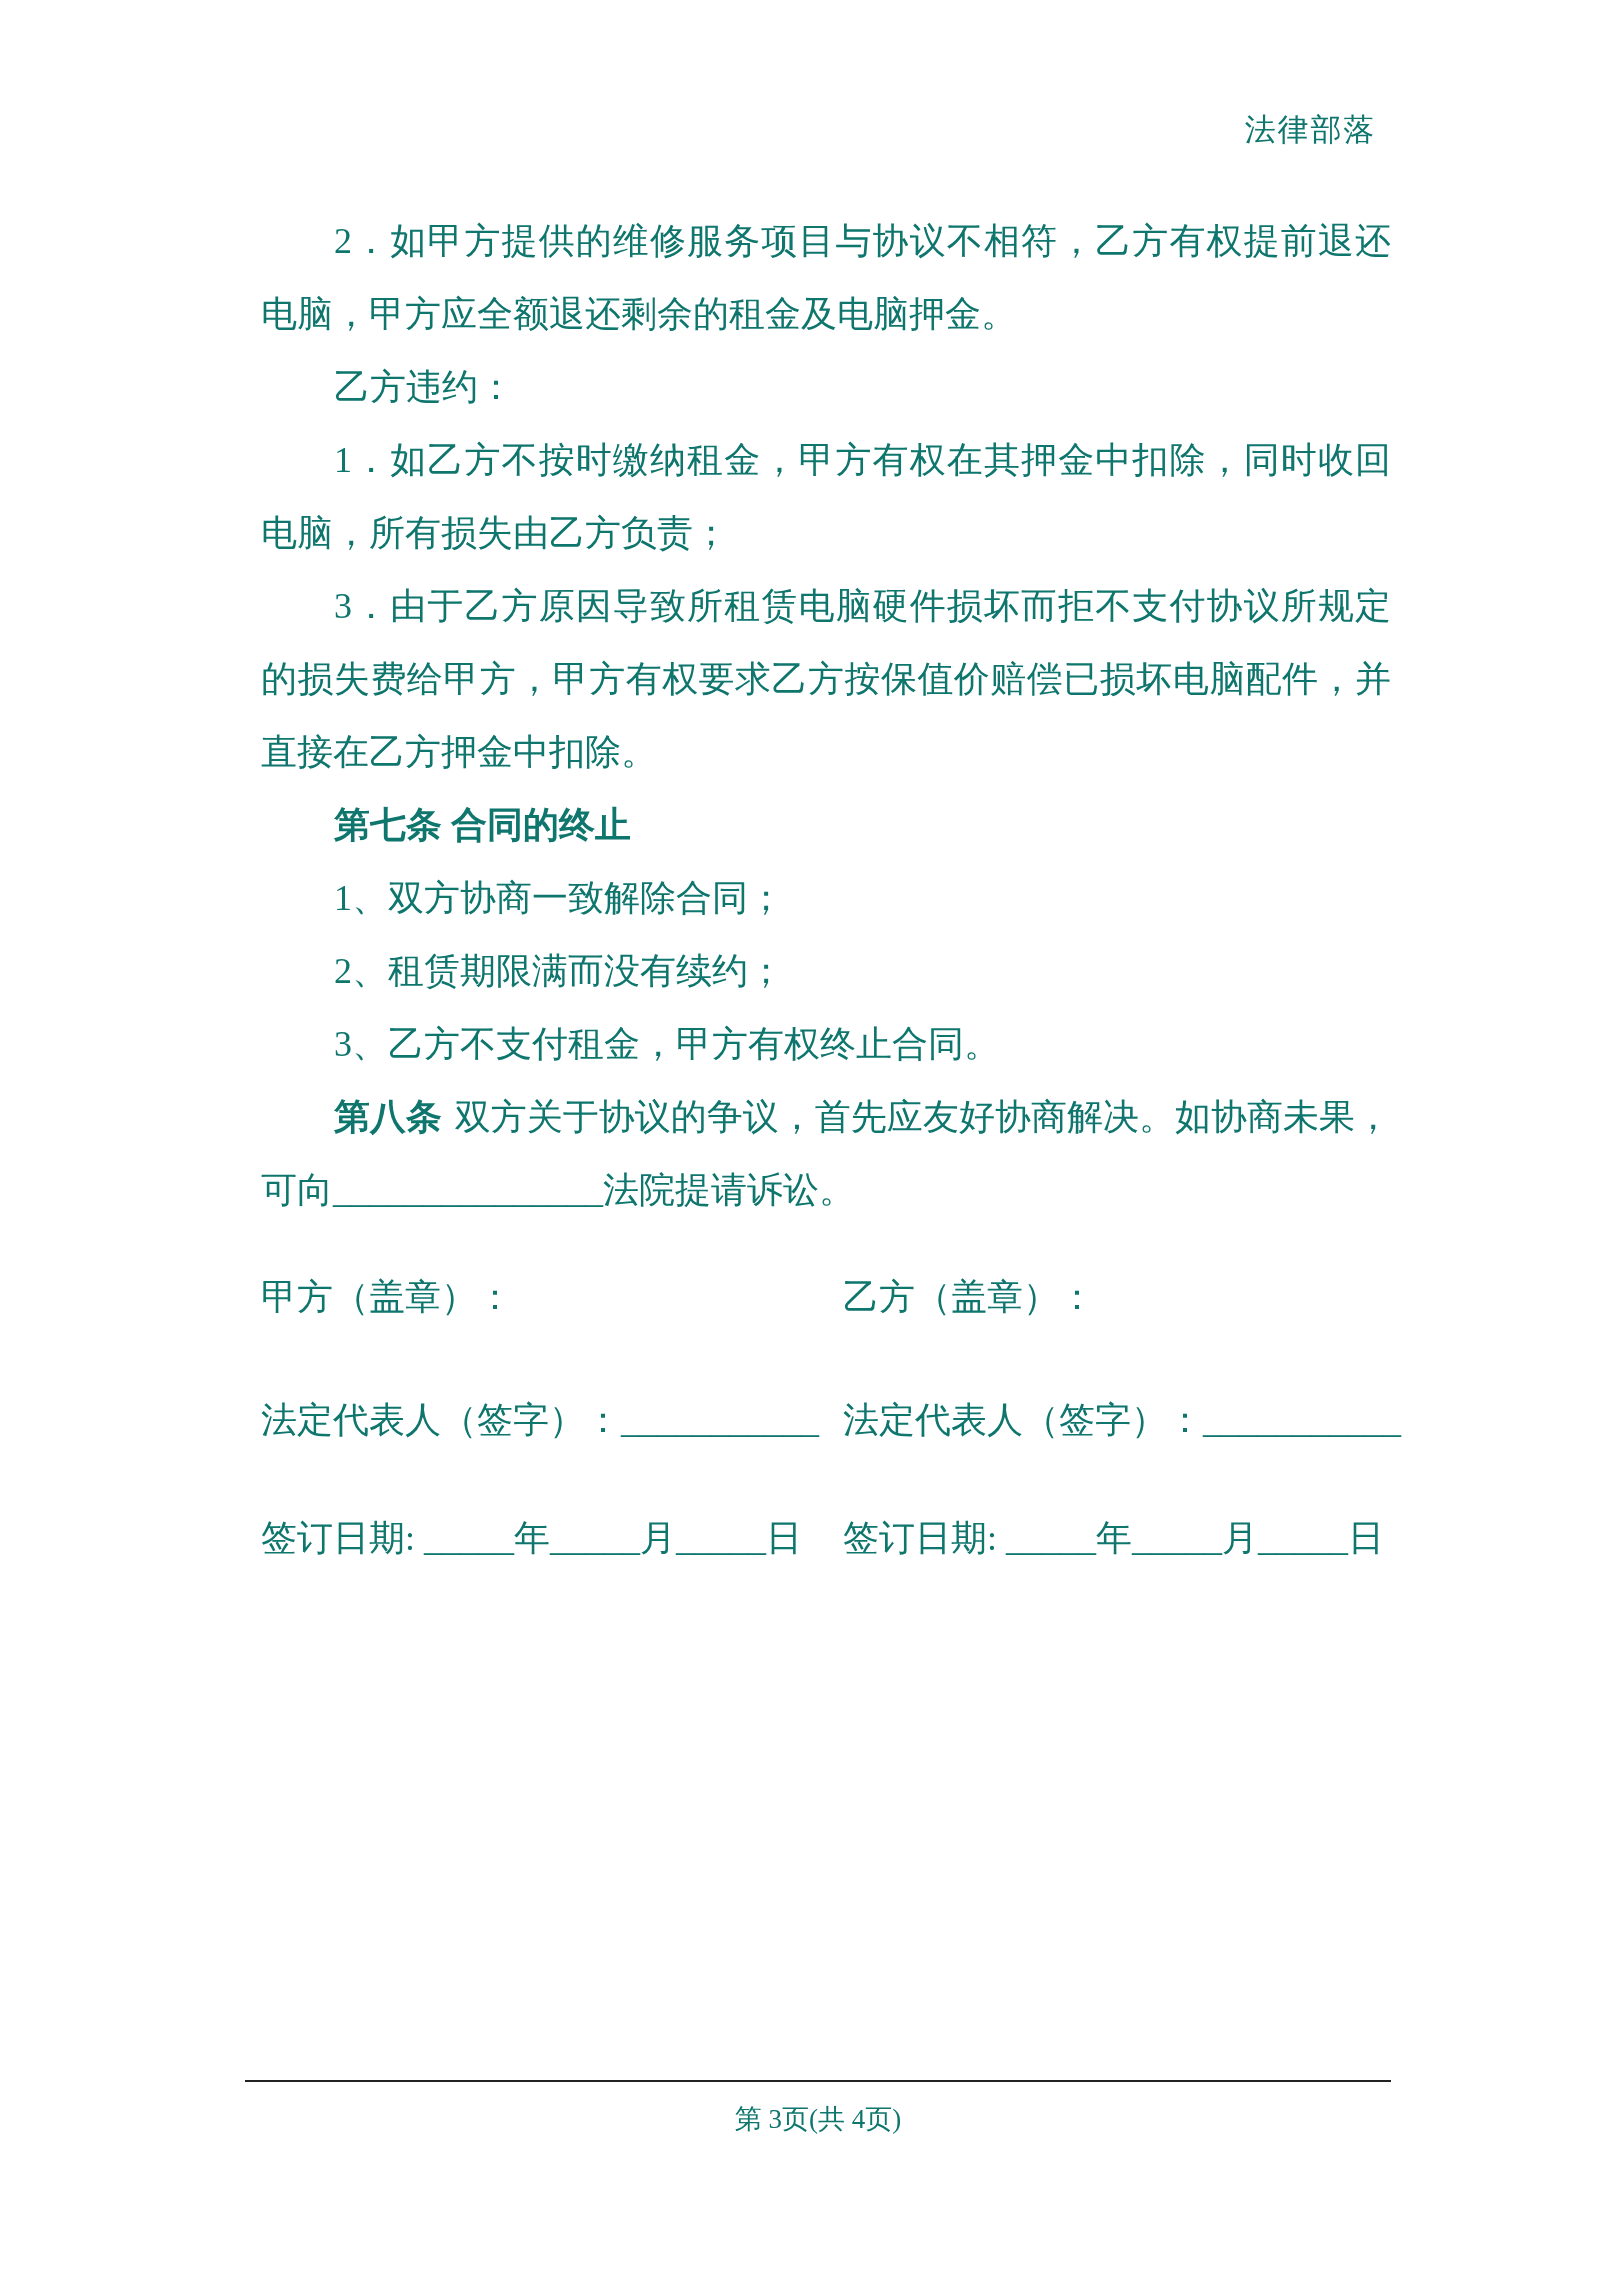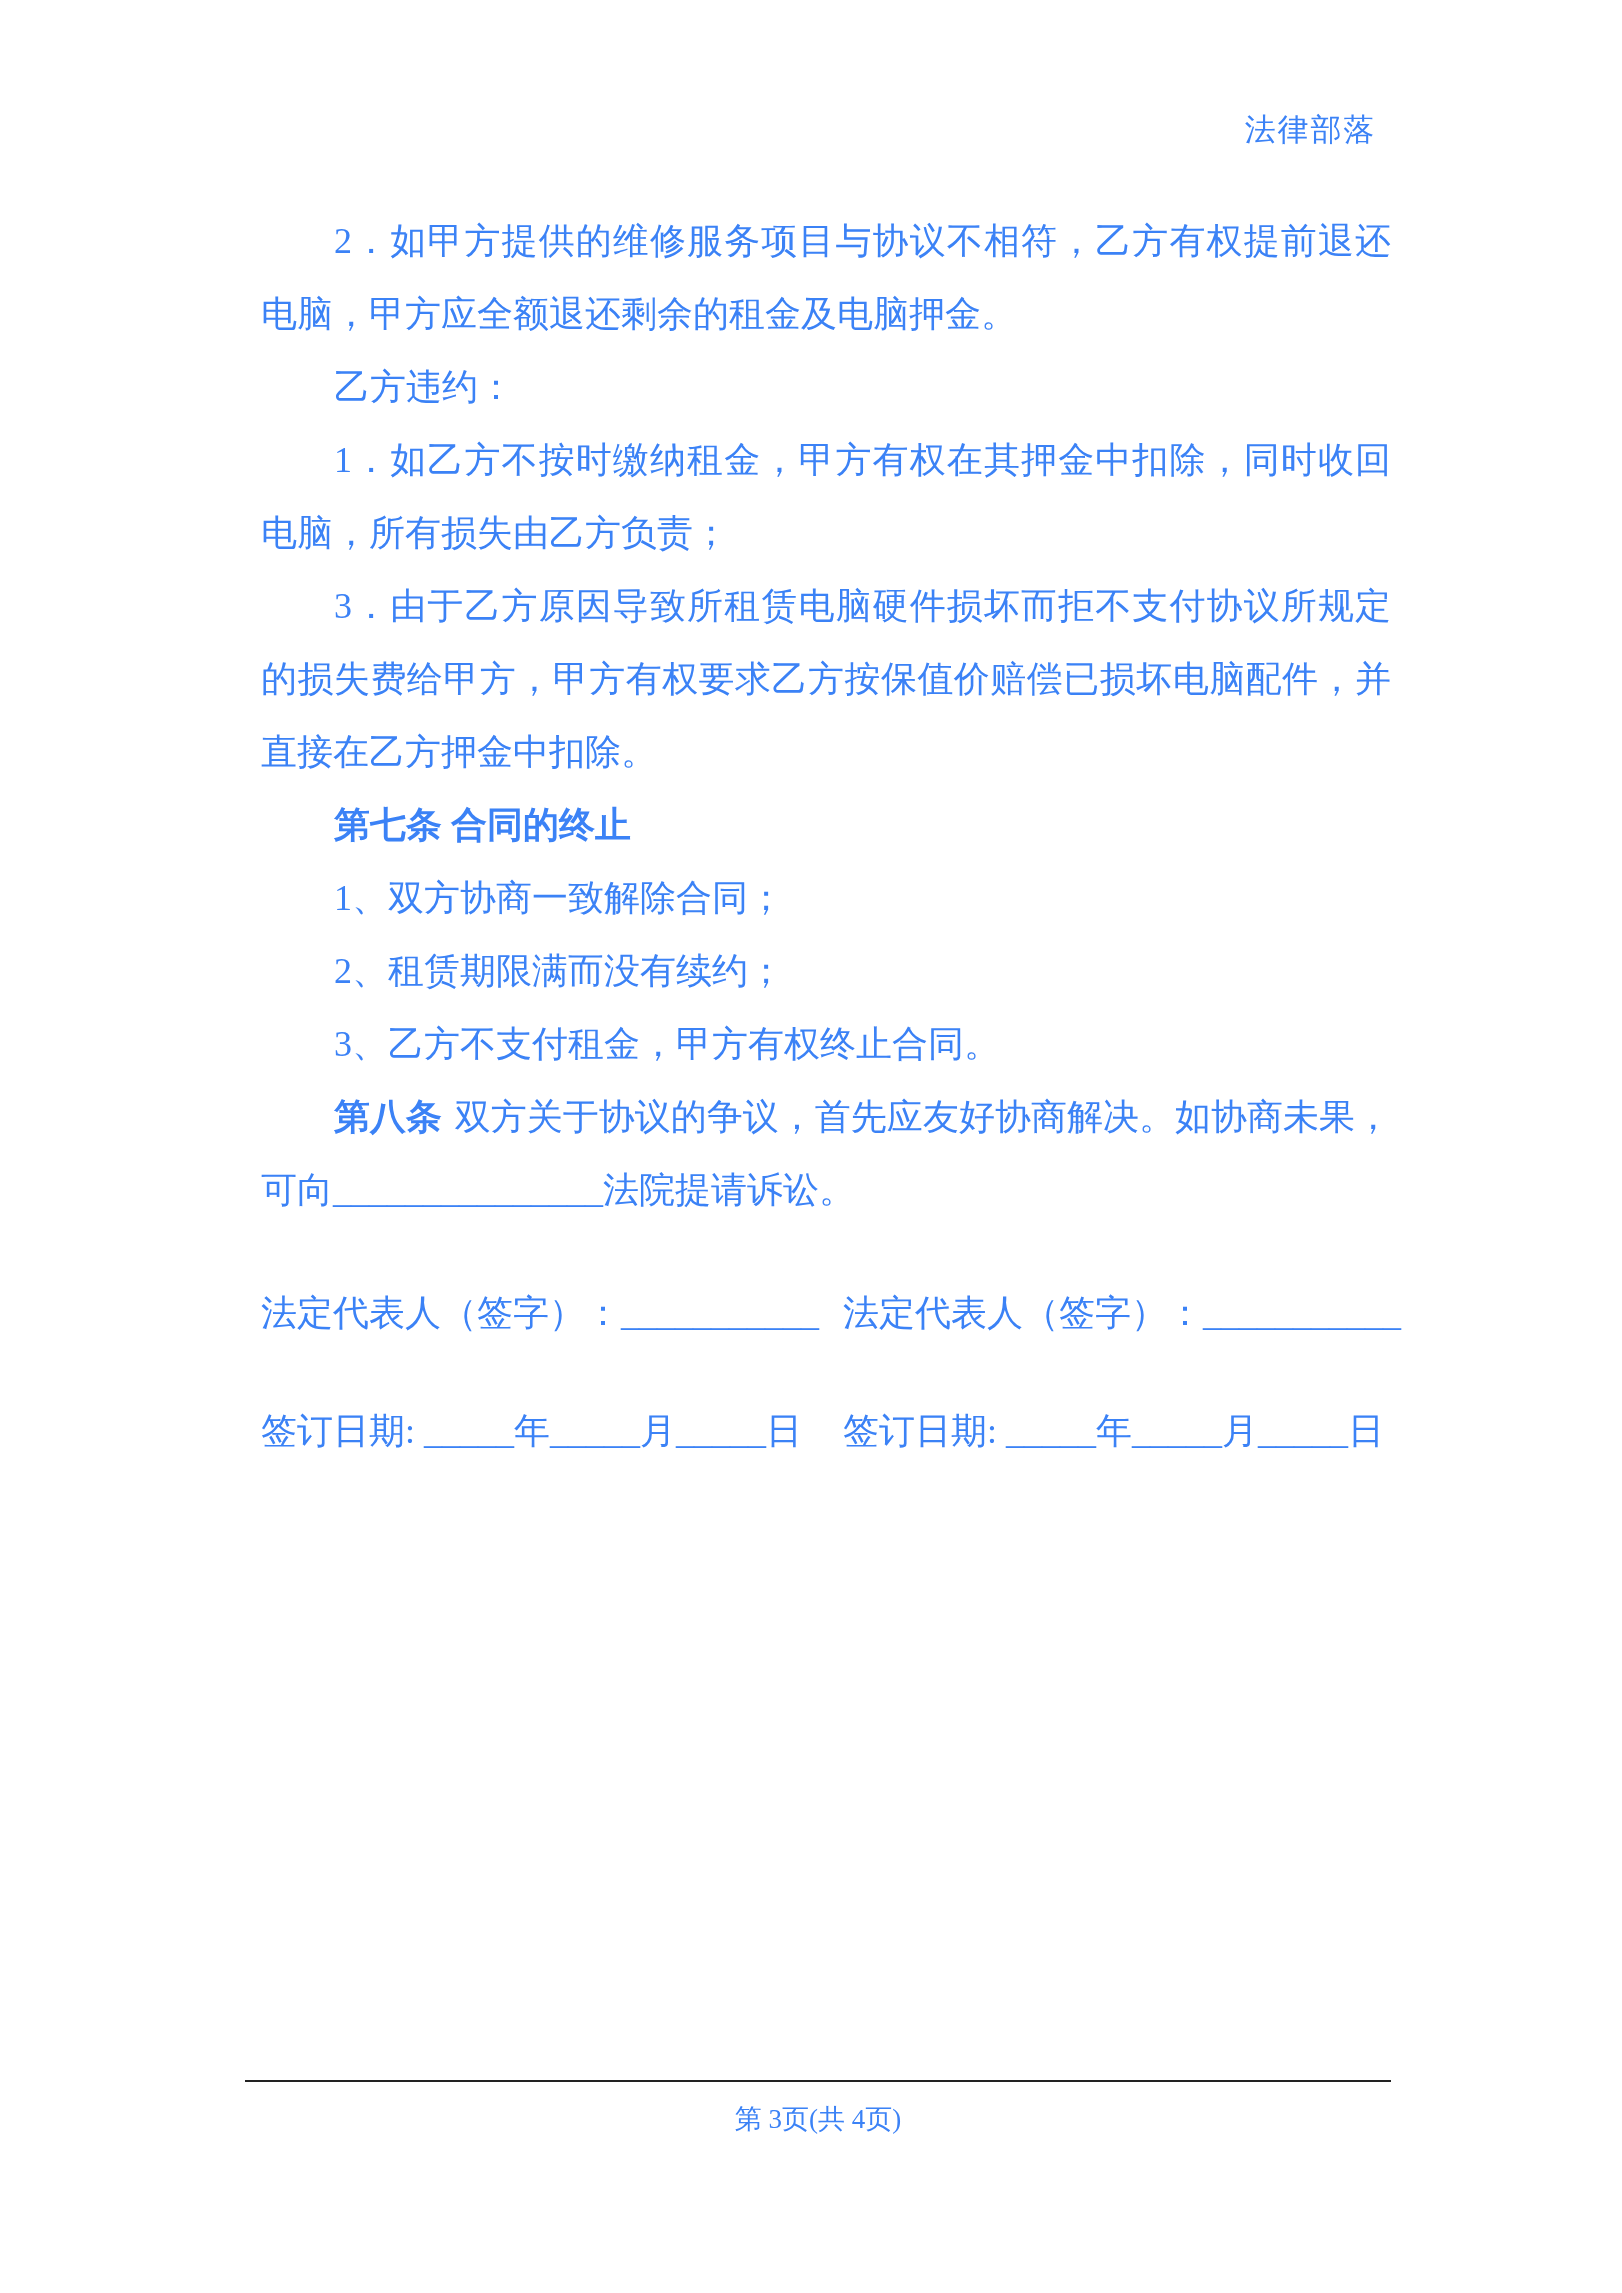--- a/index.html
+++ b/index.html
@@ -5,21 +5,21 @@
   html, body {
     margin: 0;
     padding: 0;
     background: #ffffff;
   }
   .page {
     position: relative;
     width: 1623px;
     height: 2294px;
     background: #ffffff;
-    color: #3b82f6;
+    color: #0f766e;
     font-family: "Liberation Serif", "DejaVu Serif", serif;
     overflow: hidden;
   }
   .header {
     position: absolute;
     top: 111px;
     left: 247px;
     right: 247px;
     text-align: right;
     font-size: 31px;
@@ -97,20 +97,24 @@
     <p class="para indent heading">第七条 合同的终止</p>
 
     <p class="para indent">1、双方协商一致解除合同；</p>
     <p class="para indent">2、租赁期限满而没有续约；</p>
     <p class="para indent">3、乙方不支付租金，甲方有权终止合同。</p>
 
     <p class="para indent"><span class="art-label">第八条</span><span>双方关于协议的争议，首先应友好协商解决。如协商未果，可向___​____________法院提请诉讼。</span></p>
 
 
     <div class="sig-block">
+      <div class="sig-row">
+        <span>甲方（盖章）：</span>
+        <span class="sig-col2">乙方（盖章）：</span>
+      </div>
       <div class="sig-row gap1">
         <span>法定代表人（签字）：___________</span>
         <span class="sig-col2">法定代表人（签字）：___________</span>
       </div>
       <div class="sig-row gap2">
         <span>签订日期: _____年_____月_____日</span>
         <span class="sig-col2">签订日期: _____年_____月_____日</span>
       </div>
     </div>
 

